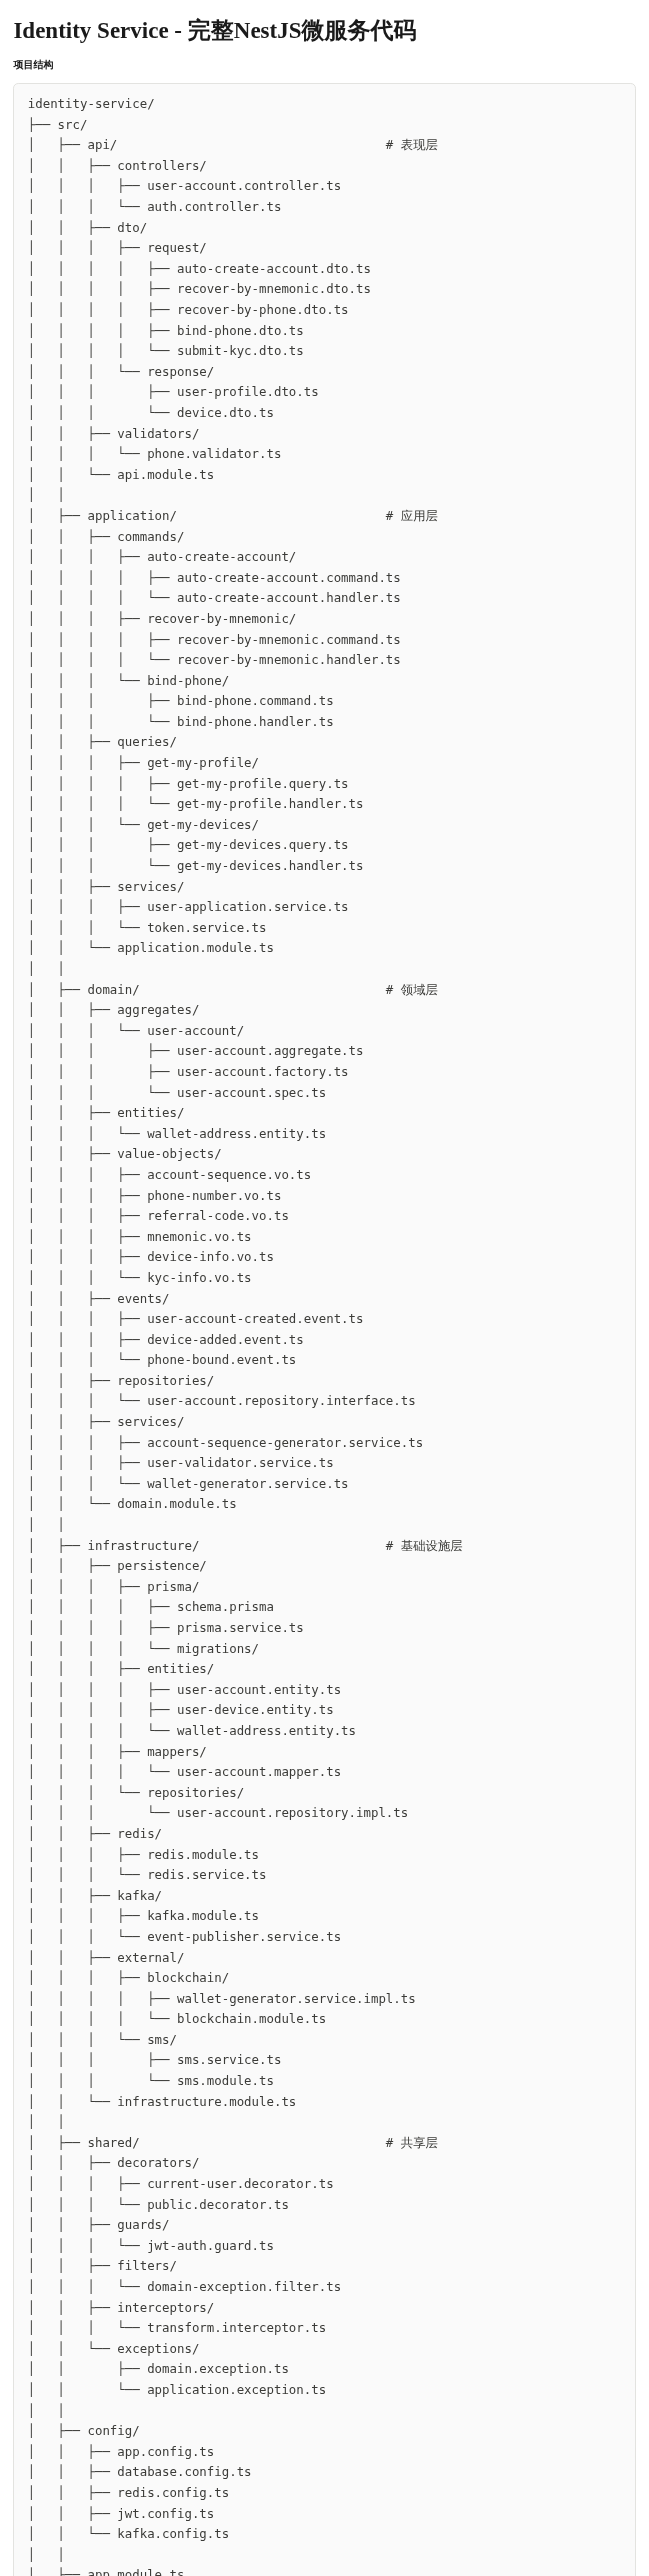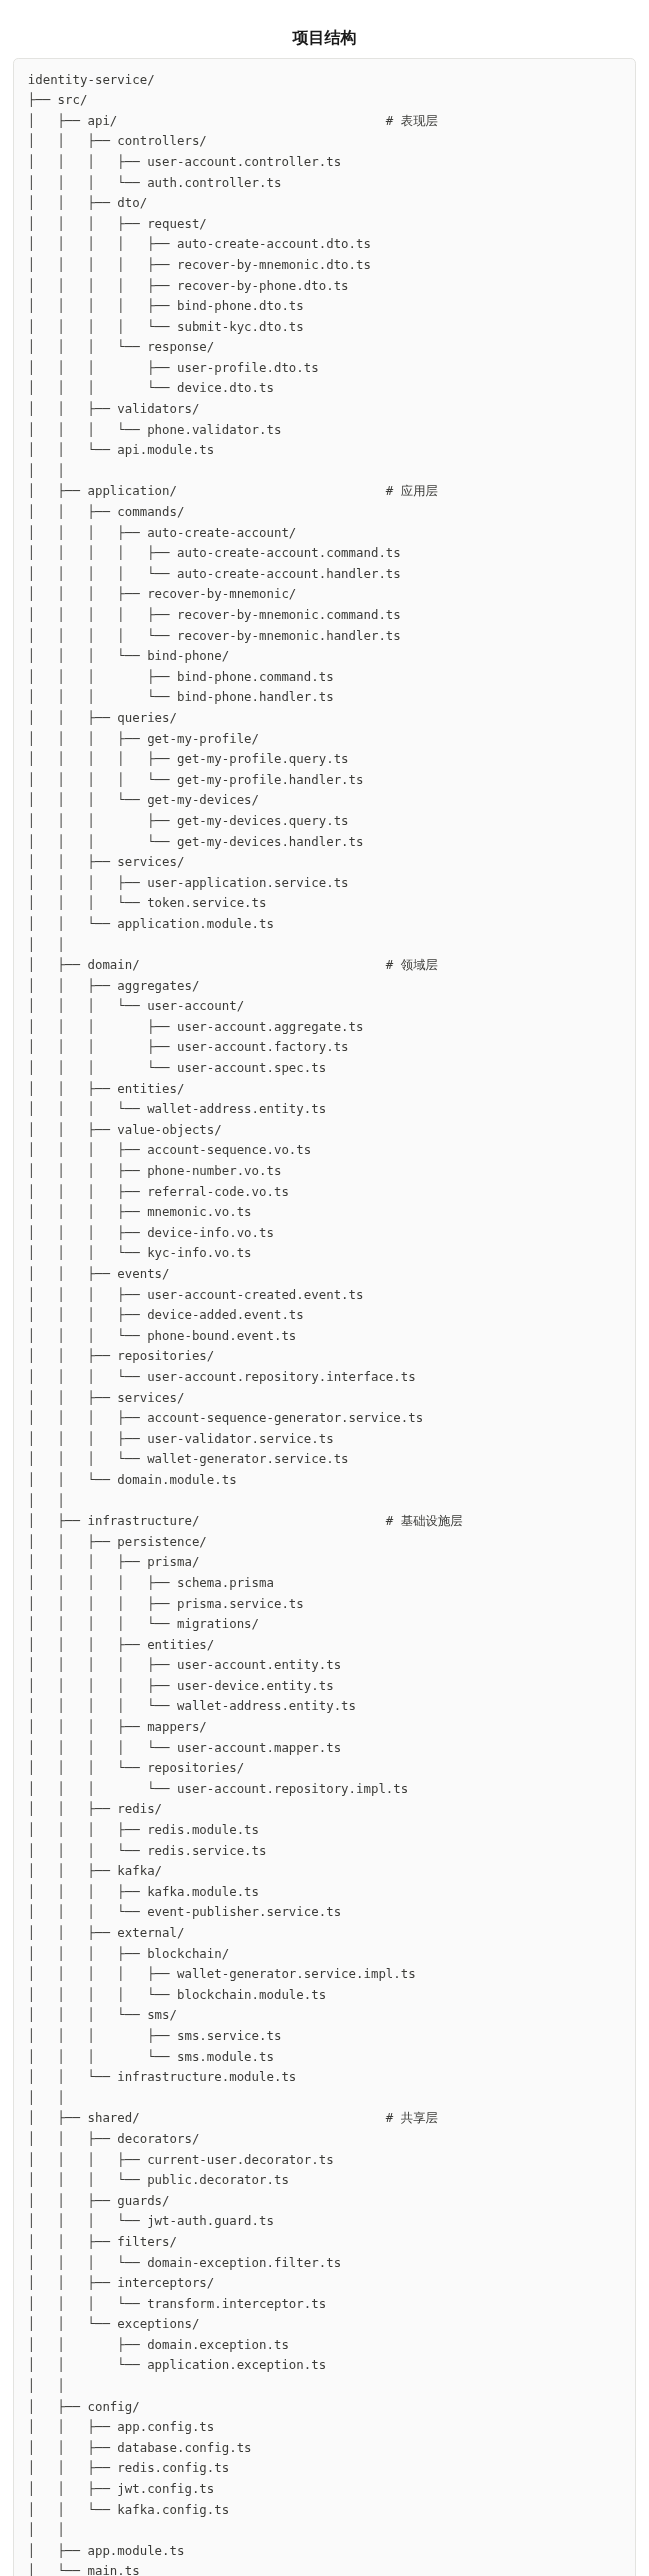--- a/index.html
+++ b/index.html
@@ -18,26 +18,25 @@
   h1.page-title {
     font-family: "Liberation Serif", serif;
     font-size: 23px;
     line-height: 1.2;
     font-weight: 700;
     color: #1a1a1a;
     margin: 4.1px 0 3.1px 0;
   }
   h2.section-heading {
     font-family: "Liberation Serif", serif;
-    font-size: 16px;
+    font-size: 10px;
     line-height: 1.2;
     font-weight: 700;
     color: #1a1a1a;
     margin: 14.4px 0 11.3px 0;
-    text-align: center;
   }
   pre.code-block {
     background: #fafafa;
     border: 0.5px solid #e3e3e0;
     border-radius: 5.2px;
     padding: 10.3px 13.4px;
     margin: 0;
     overflow: hidden;
   }
   pre.code-block code {
@@ -46,20 +45,21 @@
     font-size: 12.4px;
     line-height: 20.6px;
     color: #3b3b38;
     white-space: pre;
   }
 </style>
 </head>
 <body>
 
 <div class="page">
+  <h1 class="page-title">Identity Service - 完整NestJS微服务代码</h1>
 
   <h2 class="section-heading">项目结构</h2>
 
   <pre class="code-block"><code>identity-service/
 ├── src/
 │   ├── api/                                    # 表现层
 │   │   ├── controllers/
 │   │   │   ├── user-account.controller.ts
 │   │   │   └── auth.controller.ts
 │   │   ├── dto/

